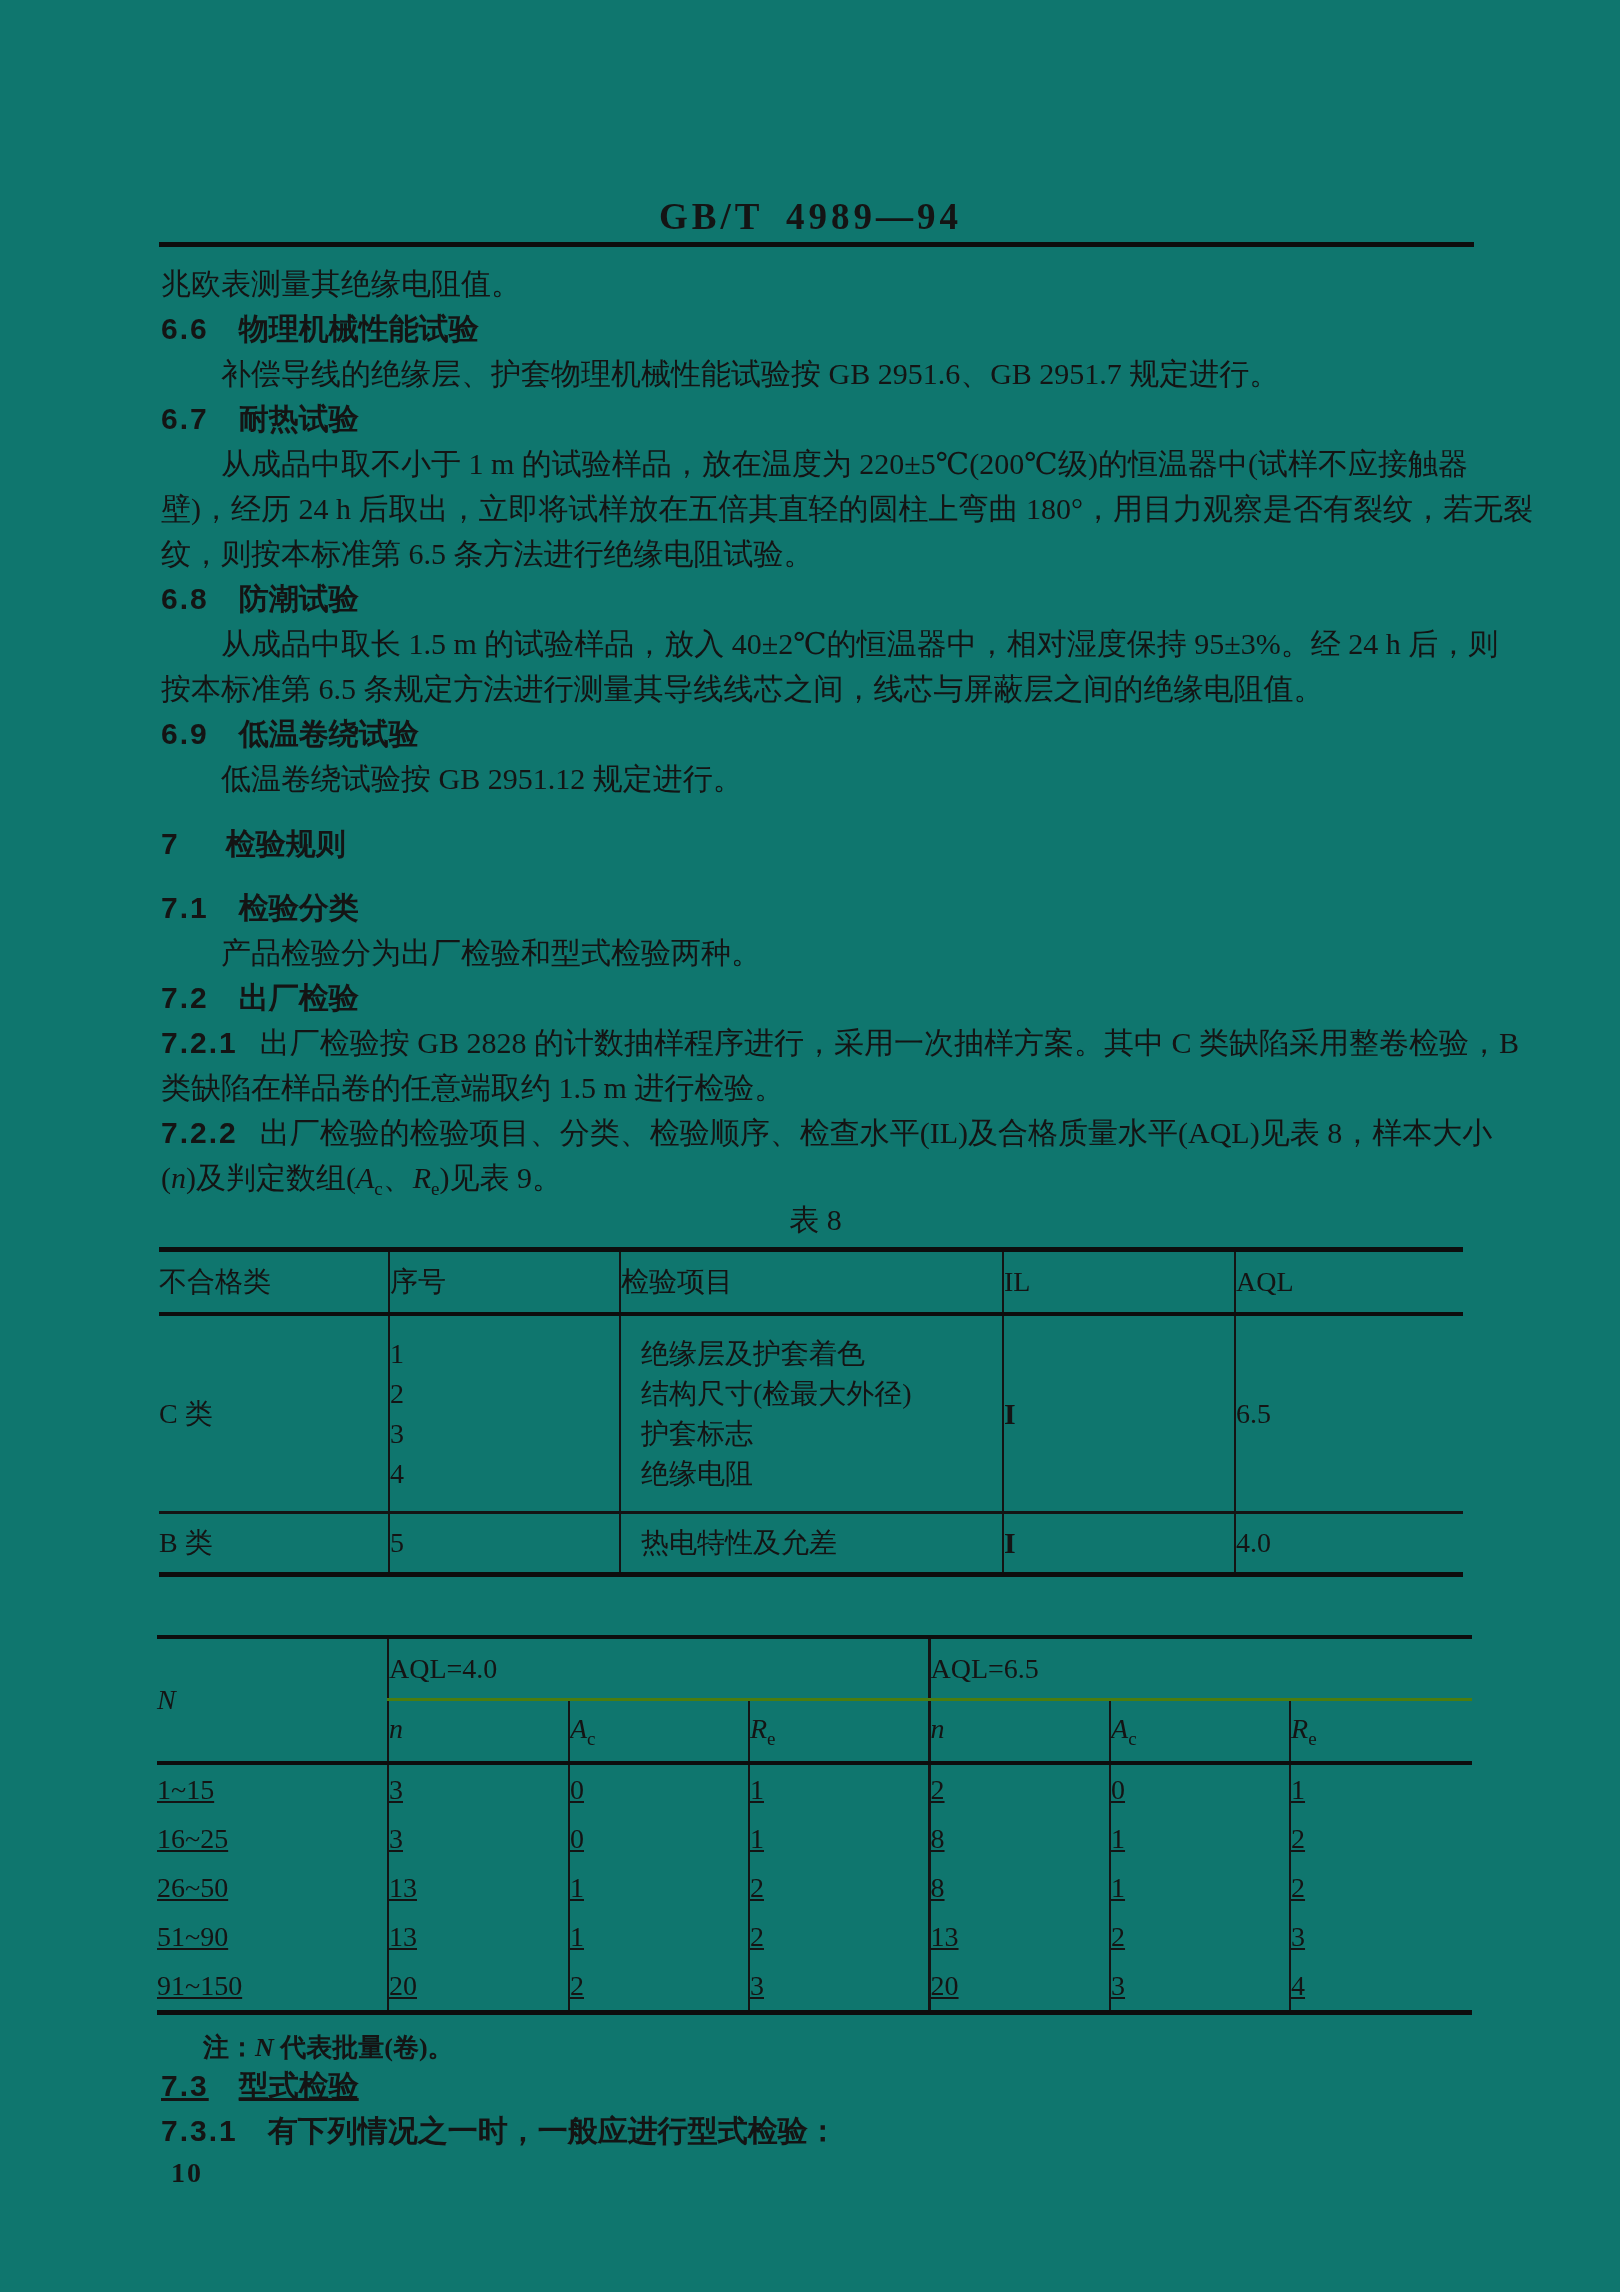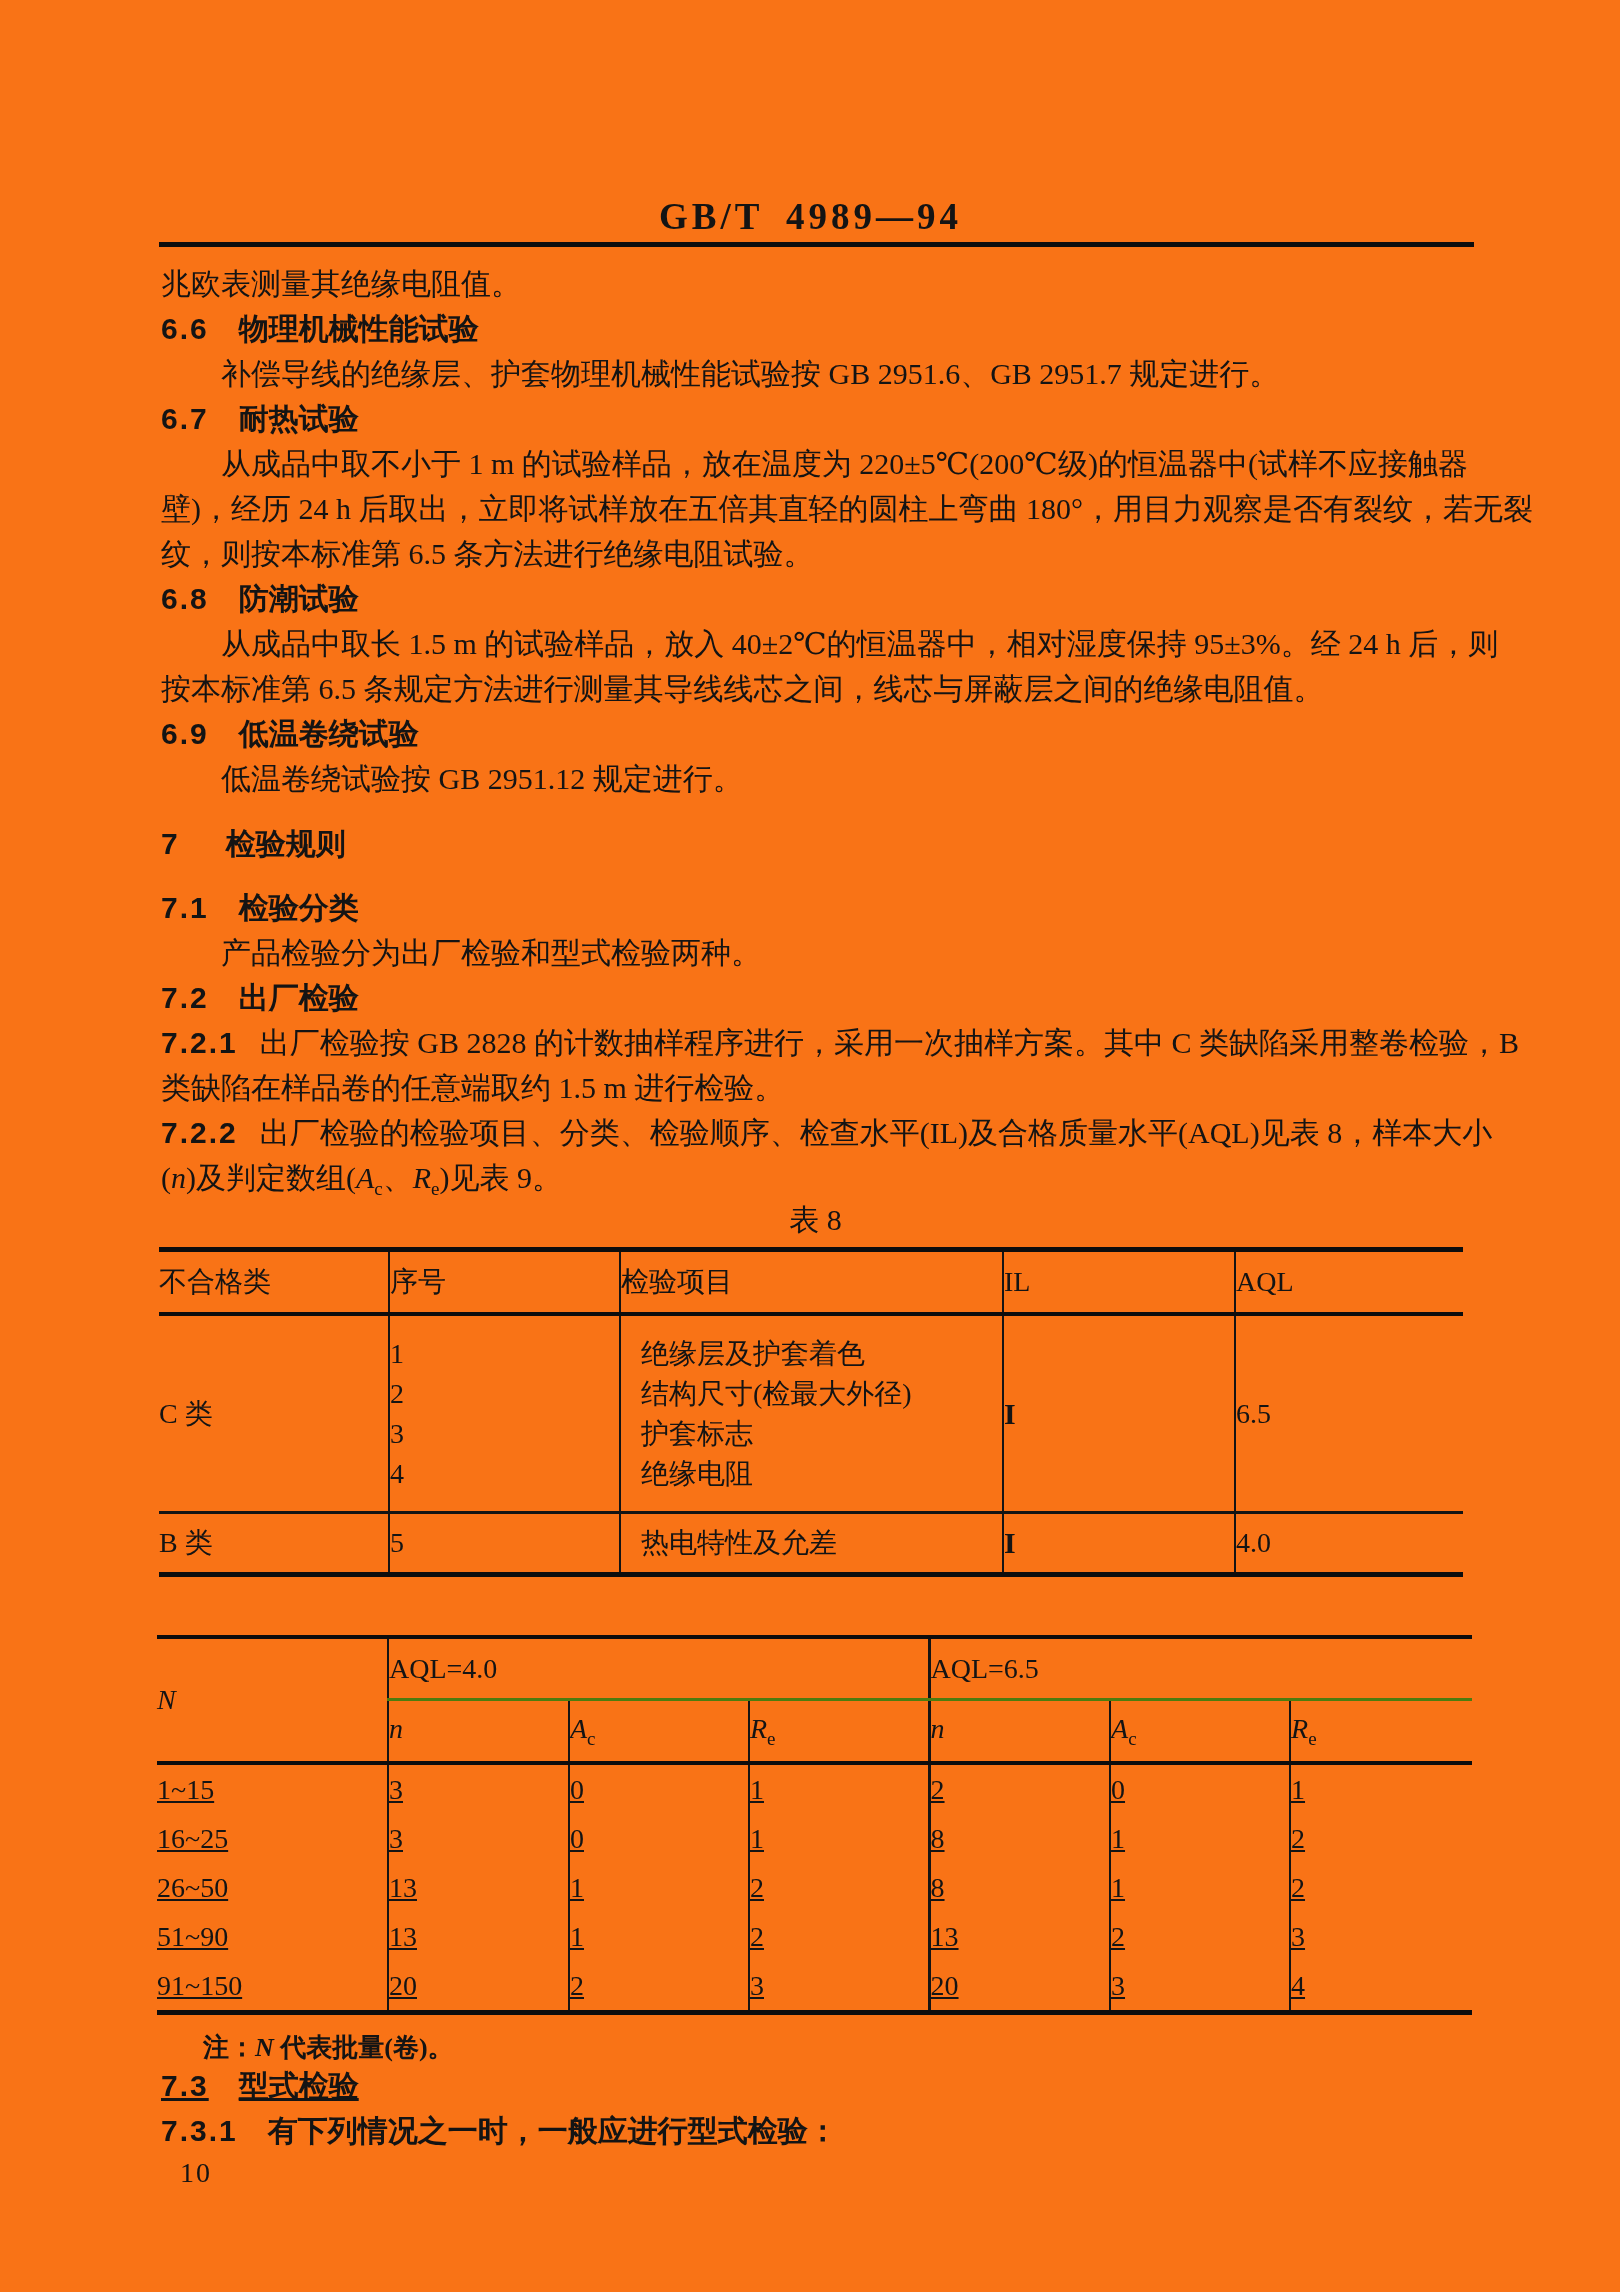--- a/index.html
+++ b/index.html
@@ -1,17 +1,17 @@
 <!DOCTYPE html>
 <html><head>
 <meta charset="utf-8">
 <style>
   html,body{margin:0;padding:0;background:#e8e8e8;}
   .page{
-    position:relative;width:1621px;height:2292px;background:#f97316;
+    position:relative;width:1621px;height:2292px;background:#0f766e;
     font-family:"Liberation Serif","DejaVu Serif",serif;color:#141414;
     overflow:hidden;margin:0 auto;
   }
   .doc-code{
     position:absolute;top:195px;left:0;width:100%;text-align:center;
     font-size:37px;font-weight:bold;letter-spacing:4px;word-spacing:10px;
     font-family:"Liberation Serif","DejaVu Serif",serif;
   }
   .rule{position:absolute;top:242px;left:159px;width:1315px;height:5px;background:#0d0d0d;}
   .body-flow{position:absolute;top:261px;left:161px;width:1323px;font-size:30px;line-height:45px;}
@@ -43,21 +43,21 @@
   .t9 .vline{border-right:2px solid #141414;}
   .t9 .vmid{border-right:3px solid #141414;}
   .t9 .g1{height:59px;border-bottom:3px solid #4d7c0f;}
   .t9 .r2 th{height:60px;border-bottom:4px solid #0d0d0d;}
   .t9 .ncell{border-bottom:4px solid #0d0d0d;}
   .t9 .drow td{height:49px;text-decoration:underline;}
   .note{position:absolute;top:2030px;left:203px;font-size:26px;font-weight:bold;}
   .tail{position:absolute;left:161px;font-size:30px;}
   .t73{top:2066px;text-decoration:underline;}
   .t731{top:2111px;}
-  .pageno{position:absolute;top:2157px;left:180px;font-size:28px;letter-spacing:2px;}
+  .pageno{position:absolute;top:2157px;left:171px;font-size:28px;letter-spacing:2px;font-weight:bold;}
 </style>
 </head>
 <body>
 
 <div class="page">
 
   <div class="doc-code">GB/T 4989—94</div>
   <div class="rule"></div>
 
   <div class="body-flow">

